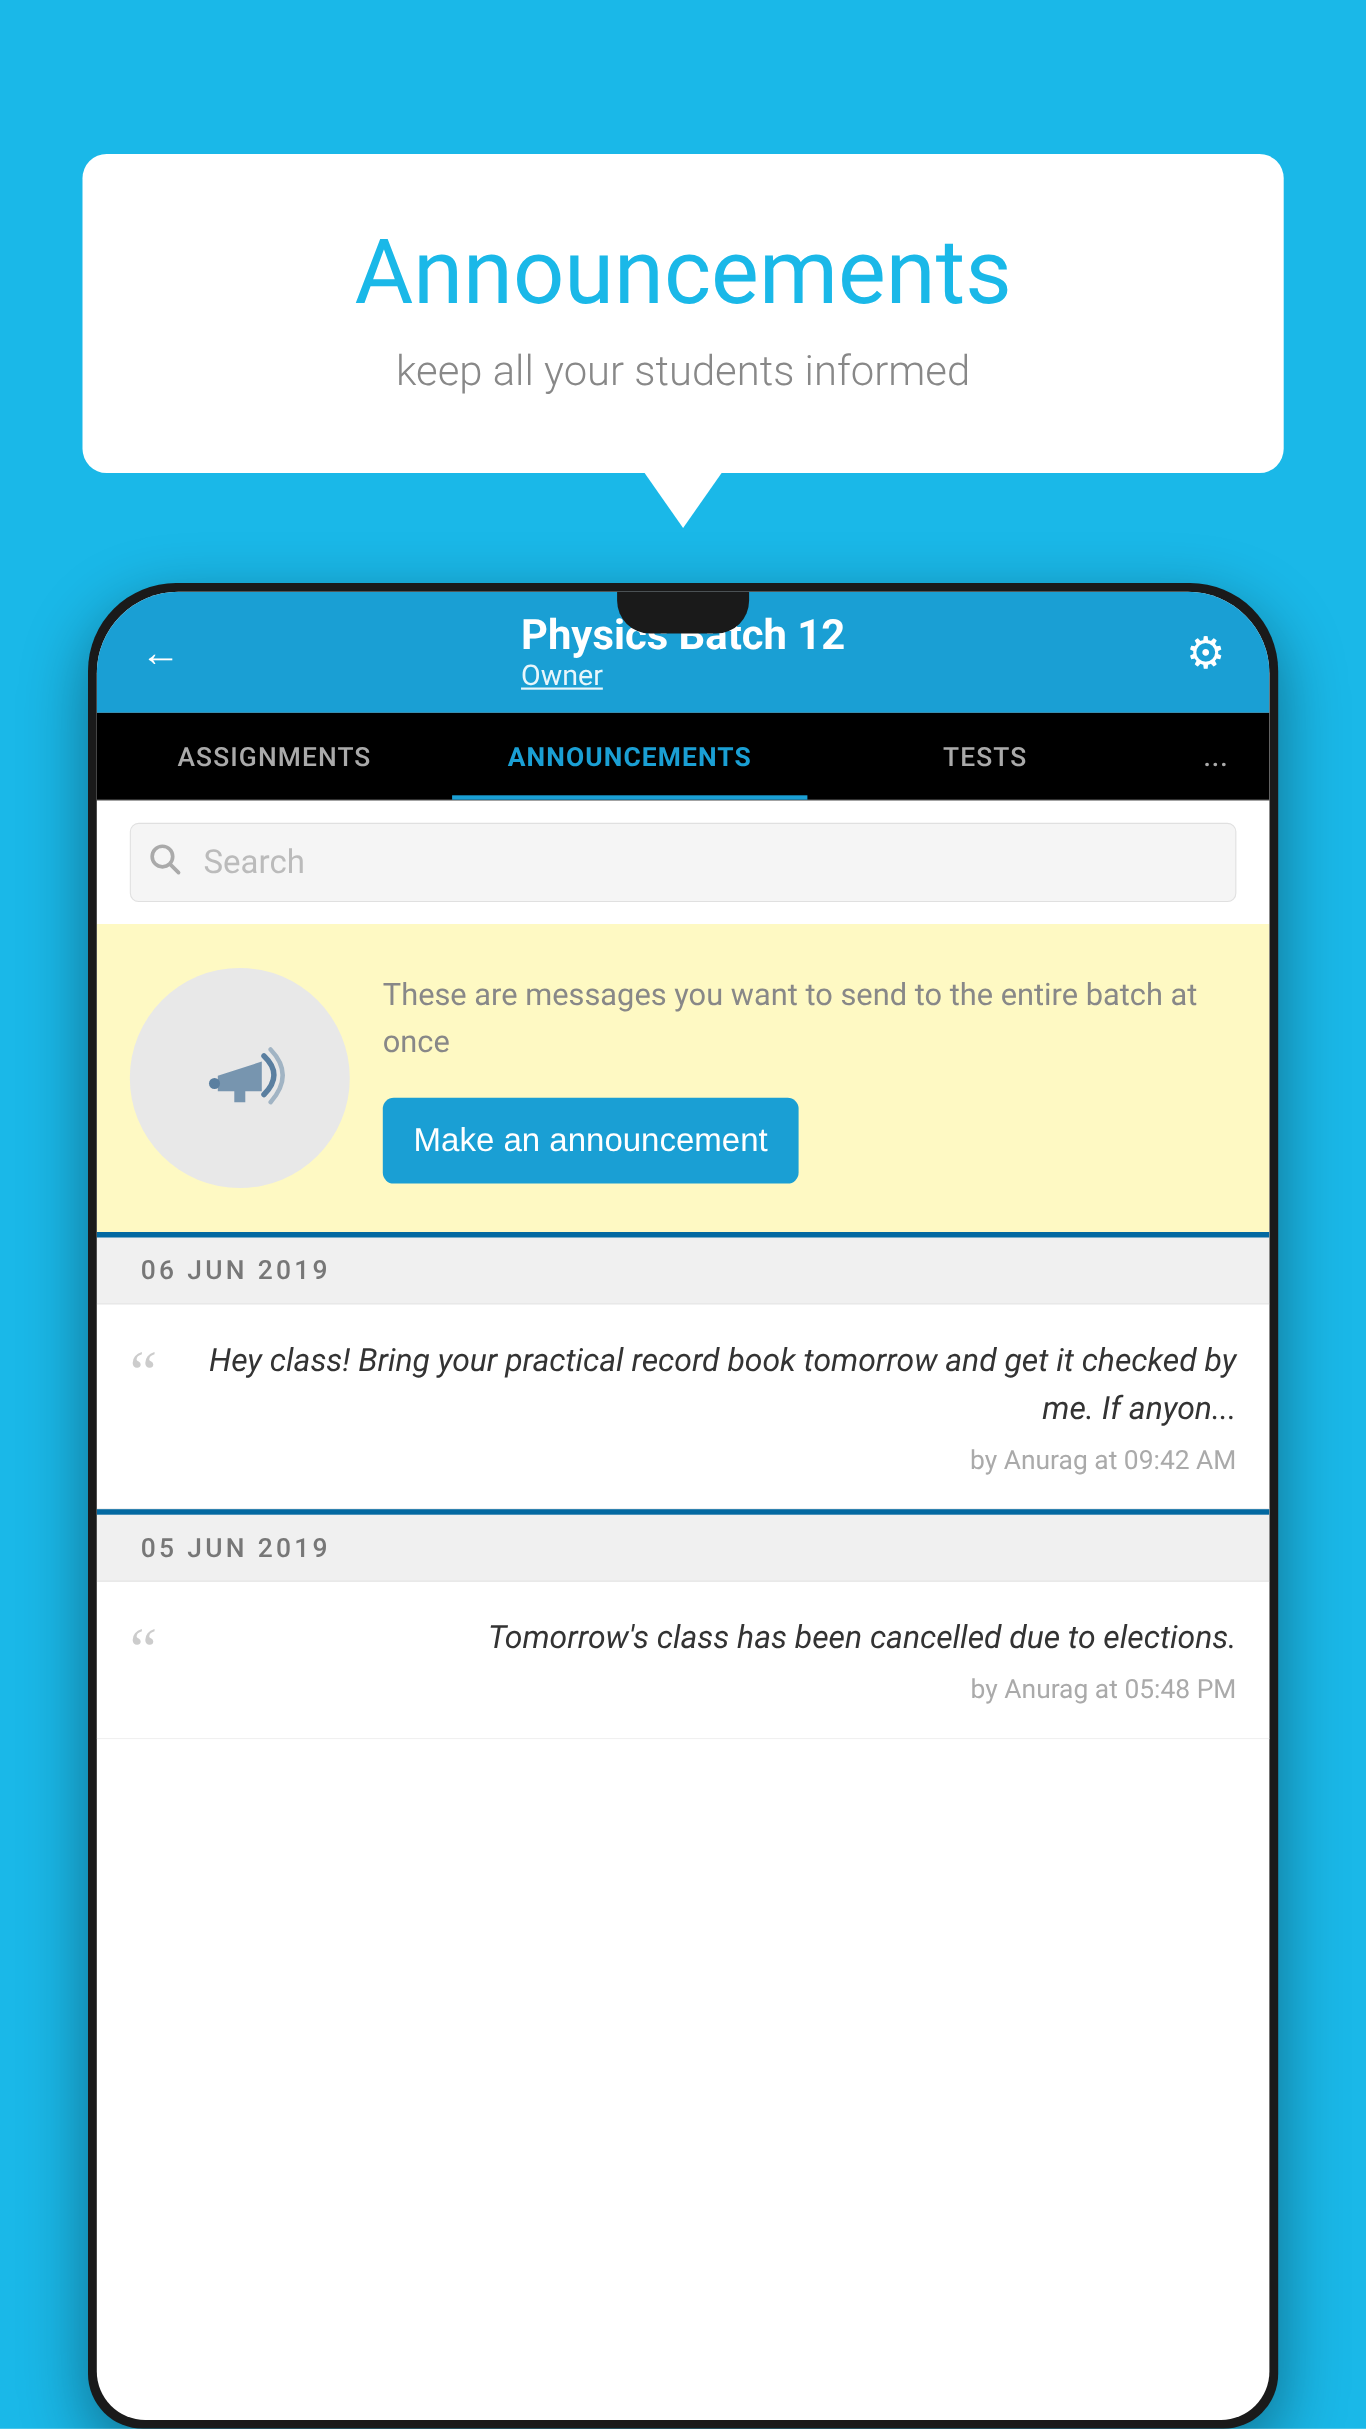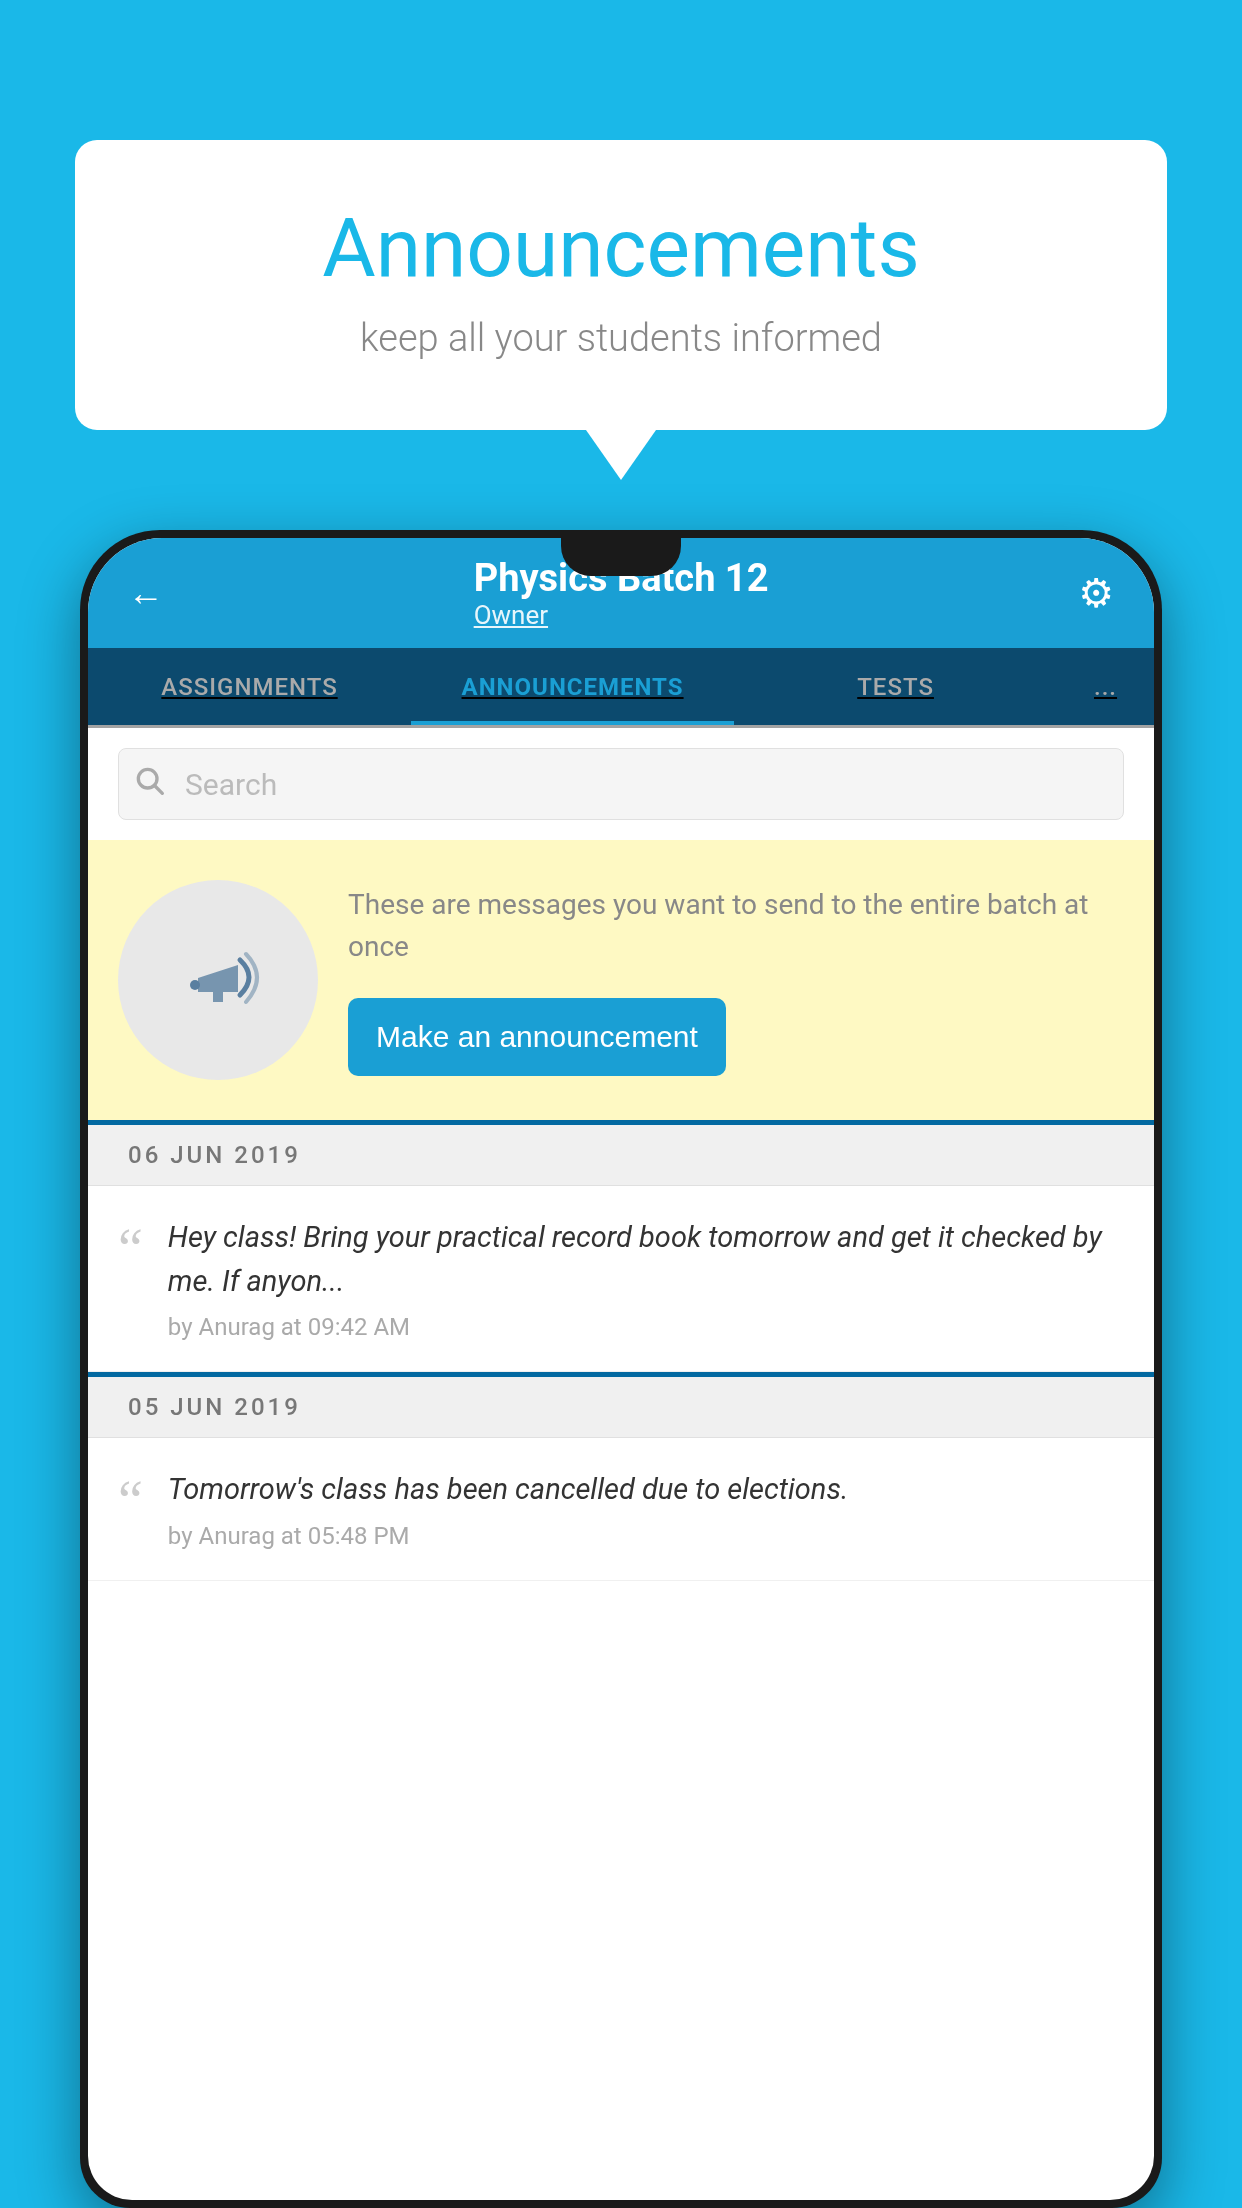--- a/index.html
+++ b/index.html
@@ -153,25 +153,24 @@
       text-decoration: underline;
     }
 
     .gear-icon {
       color: white;
       font-size: 40px;
     }
 
     
     .tabs {
-      background: #0c4a6e;
-      display: flex;
-      border-bottom: 3px solid #a3a3a3;
+      background: #000000;
+      display: flex;
+      border-bottom: 1px solid #a3a3a3;
       height: 80px;
-      text-decoration: underline;
     }
 
     .tab {
       flex: 1;
       display: flex;
       align-items: center;
       justify-content: center;
       font-size: 24px;
       font-weight: 500;
       color: #aaa;
@@ -295,20 +294,21 @@
       color: #ccc;
       font-size: 56px;
       font-family: Georgia, serif;
       line-height: 0.8;
       flex-shrink: 0;
       margin-top: 10px;
     }
 
     .announcement-content {
       flex: 1;
+      text-align: right;
     }
 
     .announcement-text {
       font-size: 29px;
       font-style: italic;
       color: #333;
       line-height: 1.5;
       margin-bottom: 10px;
     }
 

